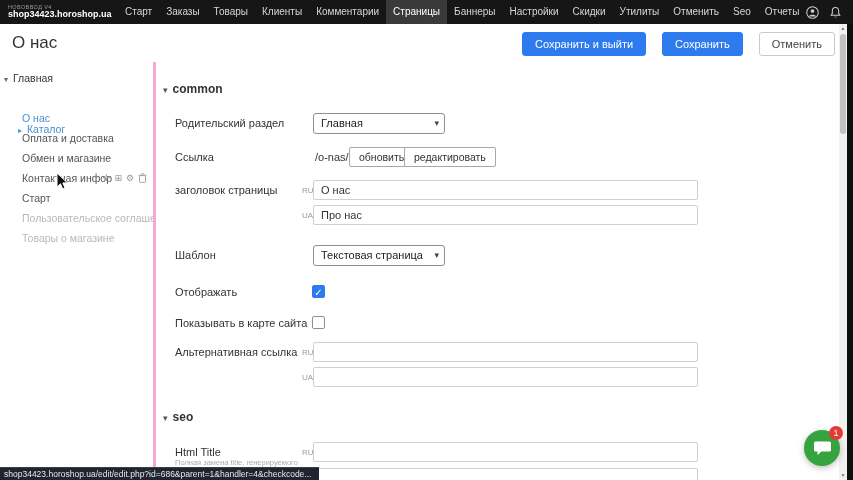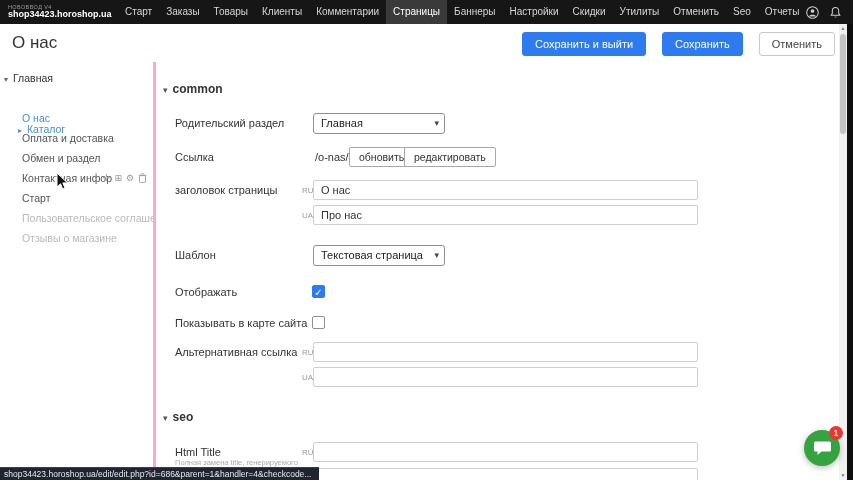--- a/index.html
+++ b/index.html
@@ -143,21 +143,21 @@
     <div class="tree-item lvl1 blue" style="position: absolute; left: 0px; right: 0px; top: 26px;">
       <span class="chev">▸</span><span>Каталог</span>
     </div>
     <div class="tree-item lvl2 blue" style="position: absolute; left: 0px; right: 0px; top: 46px;">
       <span>О нас</span>
     </div>
     <div class="tree-item lvl2" style="position: absolute; left: 0px; right: 0px; top: 66px;">
       <span>Оплата и доставка</span>
     </div>
     <div class="tree-item lvl2" style="position: absolute; left: 0px; right: 0px; top: 86px;">
-      <span>Обмен и раздел</span>
+      <span>Обмен и магазине</span>
     </div>
     <div class="tree-item lvl2" style="position: absolute; left: 0px; right: 0px; top: 106px;">
       <span>Контактная инфор</span>
       <span class="row-icons">
         <span class="mini-ic">✛</span>
         <span class="mini-ic">⊞</span>
         <span class="mini-ic">⚙</span>
         <svg class="mini-svg" viewBox="0 0 9 10">
           <rect x="1.5" y="2.6" width="6" height="6.8" rx="0.8" fill="none" stroke="#9a9a9a" stroke-width="0.9"></rect>
           <line x1="0.5" y1="2.2" x2="8.5" y2="2.2" stroke="#9a9a9a" stroke-width="0.9"></line>
@@ -165,21 +165,21 @@
         </svg>
       </span>
     </div>
     <div class="tree-item lvl2" style="position: absolute; left: 0px; right: 0px; top: 126px;">
       <span>Старт</span>
     </div>
     <div class="tree-item lvl2 muted" style="position: absolute; left: 0px; right: 0px; top: 146px;">
       <span>Пользовательское соглашение</span>
     </div>
     <div class="tree-item lvl2 muted" style="position: absolute; left: 0px; right: 0px; top: 166px;">
-      <span>Отзывы о магазине</span>
+      <span>Товары о магазине</span>
     </div>
   </aside>
 
   <main class="content">
 
     <div class="section-head" style="top:20px">
       <span class="chev">▾</span><span>common</span>
     </div>
 
     <div class="frow" style="top:51px">

